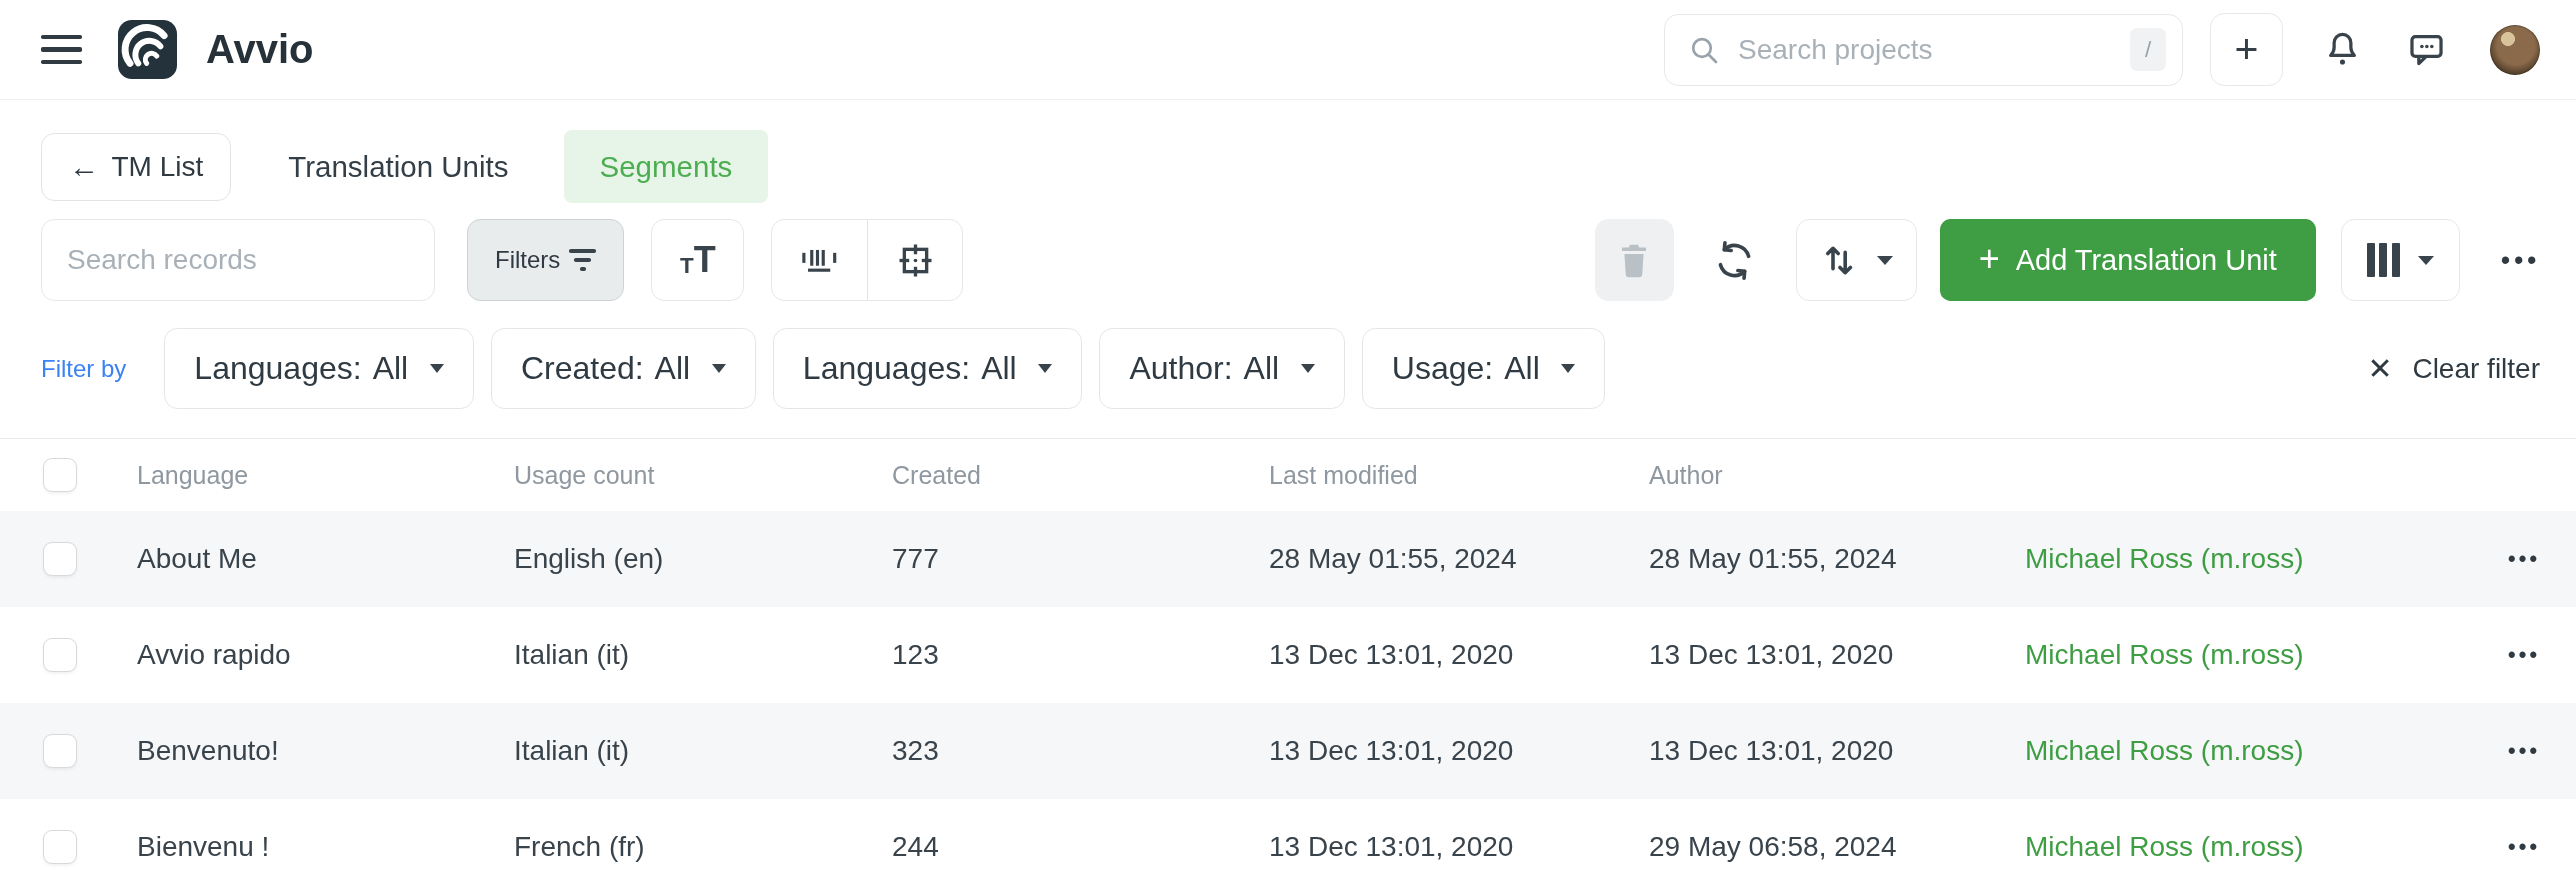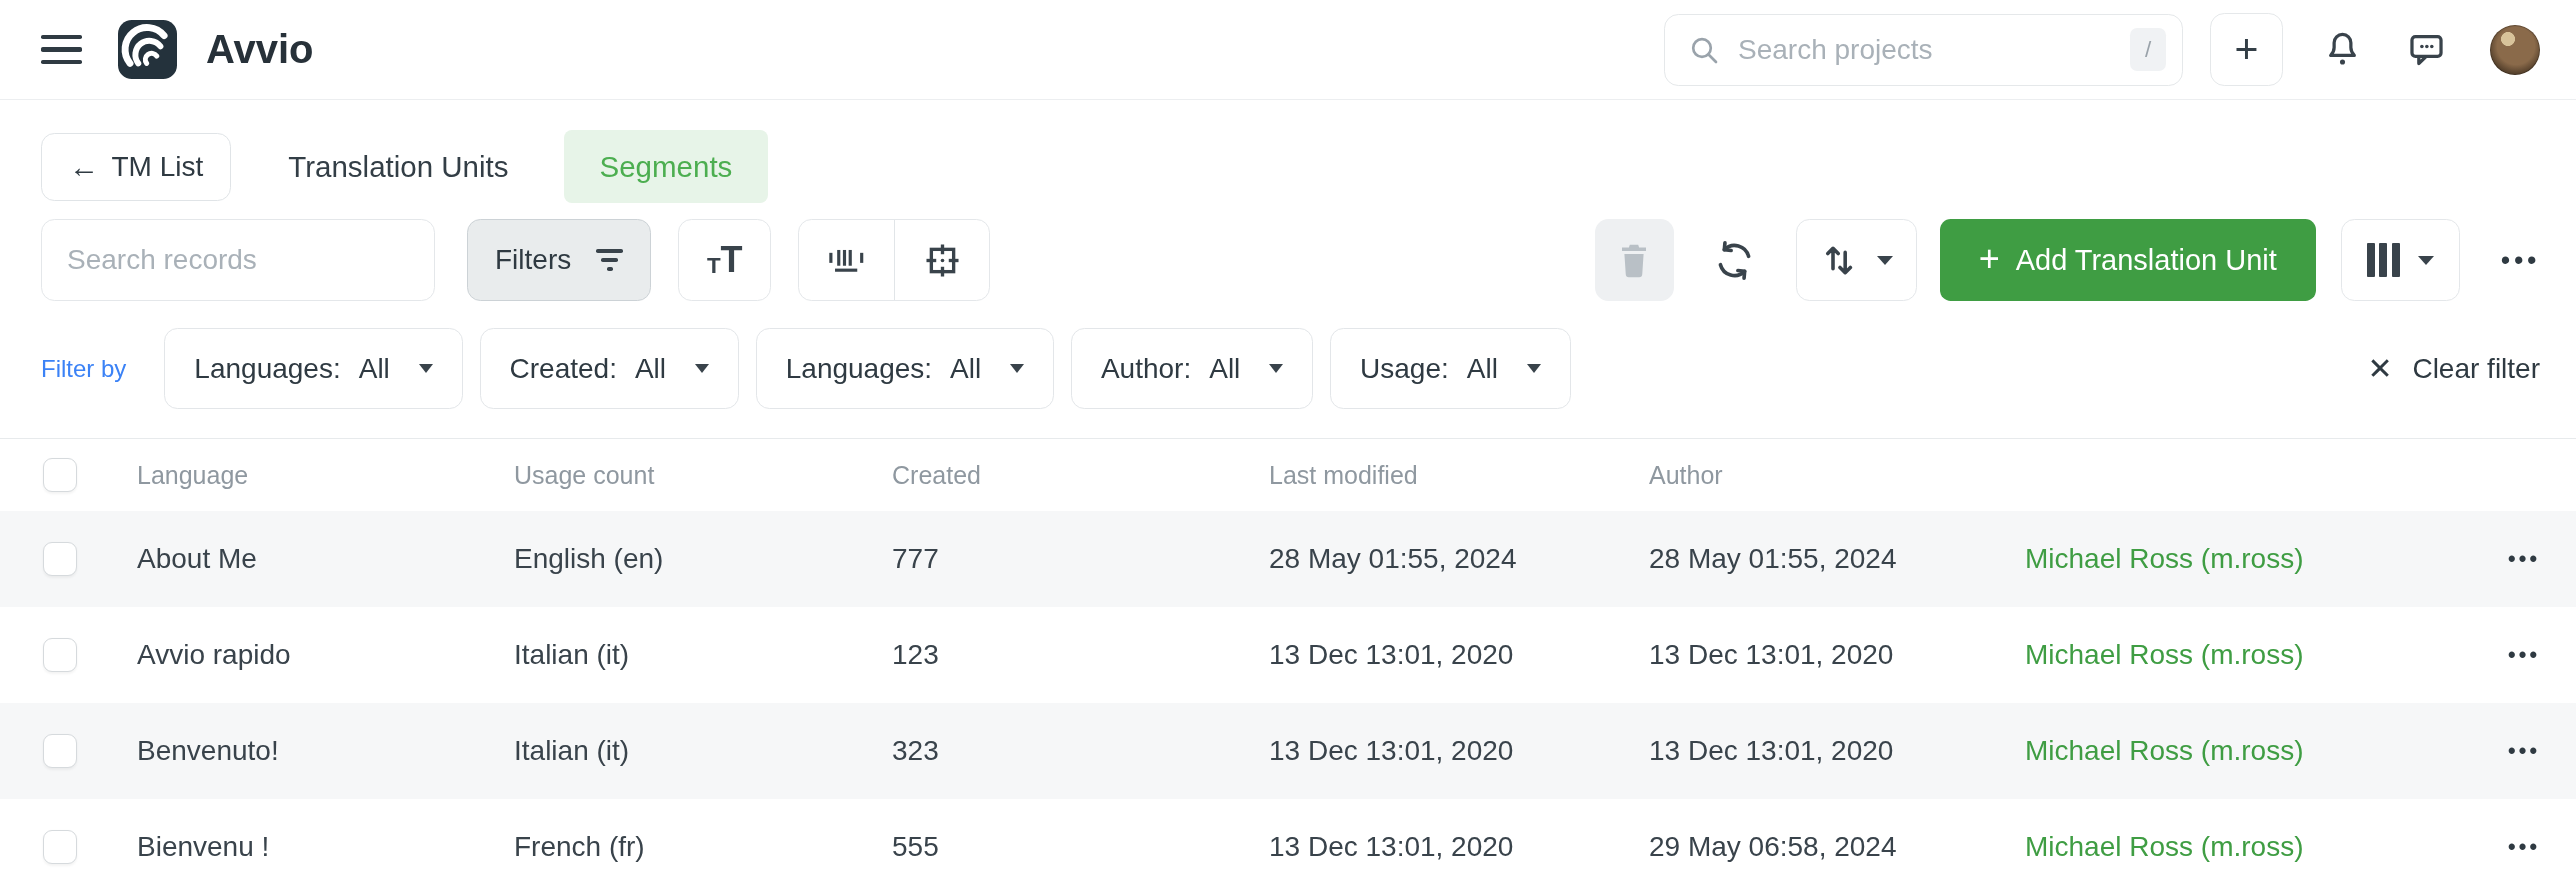--- a/index.html
+++ b/index.html
@@ -32,21 +32,21 @@
   .navrow{ display:flex; align-items:center; padding:30px 41px 0;}
   .back-btn{ height:68px; background:#fff; border:1.8px solid #e0e4e7; border-radius:13.4px; display:flex; align-items:center; padding:0 27px; gap:12.5px; font-size:28px; color:#2f3a42; cursor:pointer; font-family:inherit;}
   .back-arrow{ font-size:30px; line-height:1;}
   .tab-plain{ margin-left:57px; font-size:29.5px; color:#333e46; cursor:pointer;}
   .tab-active{ margin-left:55px; height:73px; display:flex; align-items:center; padding:0 36px; background:#e7f4e8; border-radius:8px; font-size:29.5px; color:#4cae50; cursor:pointer;}
   
   .toolbar{ display:flex; align-items:center; padding:16px 36px 0 41px;}
   .search-records{ width:394px; height:82px; border:1.8px solid #e4e7ea; border-radius:13.4px; display:flex; align-items:center; padding:0 25px; background:#fff;}
   .search-records input{ width:100%; border:none; outline:none; font-size:28px; color:#39434b; font-family:inherit;}
   .search-records input::placeholder{ color:#a9b1b8;}
-  .filters-btn{ margin-left:32px; height:82px; display:flex; align-items:center; gap:25px; padding:0 27px; background:#e9eced; border:1.8px solid #ccd2d6; border-radius:13.4px; font-size:28px; color:#2f3a42; cursor:pointer; font-family:inherit;}
+  .filters-btn{ margin-left:32px; height:82px; display:flex; align-items:center; gap:9px; padding:0 27px; background:#e9eced; border:1.8px solid #ccd2d6; border-radius:13.4px; font-size:24px; color:#2f3a42; cursor:pointer; font-family:inherit;}
   .filter-glyph{ display:flex; flex-direction:column; align-items:center; gap:5.4px;}
   .filter-glyph i{ display:block; height:3.6px; background:#39434b; border-radius:1.8px;}
   .filter-glyph i:nth-child(1){ width:27px;}
   .filter-glyph i:nth-child(2){ width:17px;}
   .filter-glyph i:nth-child(3){ width:6.3px;}
   .sq-btn{ margin-left:27px; width:93px; height:82px; background:#fff; border:1.8px solid #e4e7ea; border-radius:13.4px; display:flex; align-items:center; justify-content:center; cursor:pointer;}
   .tt{ display:flex; align-items:flex-end; color:#39434b; font-weight:700; line-height:1;}
   .tt .tt-s{ font-size:22.4px; margin-bottom:0.9px;}
   .tt .tt-b{ font-size:36px;}
   .seg-group{ margin-left:27px; height:82px; border:1.8px solid #e4e7ea; border-radius:13.4px; display:flex; background:#fff; overflow:hidden;}
@@ -59,21 +59,21 @@
   .caret{ width:0; height:0; border-left:8px solid transparent; border-right:8px solid transparent; border-top:9.8px solid #39434b;}
   .add-btn{ margin-left:23px; height:82px; padding:0 39px; background:#3f9d43; border:none; border-radius:10.7px; display:flex; align-items:center; gap:16px; color:#fff; font-size:29px; cursor:pointer; font-family:inherit;}
   .add-plus{ font-size:36px; font-weight:300; line-height:1; margin-top:-2.7px;}
   .cols-btn{ margin-left:25px; height:82px; padding:0 25px; background:#fff; border:1.8px solid #e4e7ea; border-radius:13.4px; display:flex; align-items:center; gap:18px; cursor:pointer;}
   .cols-glyph{ display:flex; gap:4.5px;}
   .cols-glyph i{ width:8px; height:34px; background:#39434b; border-radius:0.9px;}
   .more-btn{ margin-left:41px; font-size:27px; letter-spacing:3.6px; color:#2f3a42; background:none; border:none; cursor:pointer; font-family:inherit;}
   
   .filterrow{ display:flex; align-items:center; padding:27px 36px 0 41px; gap:17px;}
   .filterby{ font-size:24px; color:#3b82f6; margin-right:21px;}
-  .fpill{ height:81px; background:#fff; border:1.8px solid #e3e6e9; border-radius:13.4px; display:flex; align-items:center; padding:0 29px; gap:18px; font-size:28px; color:#2f3a42; cursor:pointer; font-family:inherit;}
+  .fpill{ height:81px; background:#fff; border:1.8px solid #e3e6e9; border-radius:13.4px; display:flex; align-items:center; padding:0 29px; gap:11px; font-size:32px; color:#2f3a42; cursor:pointer; font-family:inherit;}
   .fpill .caret{ margin-left:10.7px; border-left-width:7.2px; border-right-width:7.2px; border-top-width:9px;}
   .clear-filter{ margin-left:auto; display:flex; align-items:center; gap:19.7px; font-size:28px; color:#2f3a42; background:none; border:none; cursor:pointer; font-family:inherit;}
   .clear-x{ font-size:30px; line-height:1;}
   
   .table{ margin-top:29px; border-top:1.8px solid #e7eaec;}
   .tr{ display:grid; grid-template-columns:94px 377px 378px 377px 380px 376px 1fr 81px; align-items:center; padding:0 36px 0 43px;}
   .thead{ height:72px; font-size:25px; color:#8f98a0;}
   .th-seg{ color:#39434b; display:flex; align-items:center; gap:9px; cursor:pointer;}
   .sort-ind{ font-size:27px; color:#39434b;}
   .checkbox{ width:34px; height:34px; background:#fff; border:1.8px solid #d6dadd; border-radius:9px; box-shadow:0 1.8px 2.7px rgba(0,0,0,.05); cursor:pointer;}
@@ -301,21 +301,21 @@
     <div>13 Dec 13:01, 2020</div>
     <div class="cell-author">Michael Ross (m.ross)</div>
     <button class="row-more">•••</button>
   </div>
         <div class="tr row">
     <div>
             <div class="checkbox"></div>
           </div>
     <div>Bienvenu !</div>
     <div>French (fr)</div>
-    <div>555</div>
+    <div>244</div>
     <div>13 Dec 13:01, 2020</div>
     <div>29 May 06:58, 2024</div>
     <div class="cell-author">Michael Ross (m.ross)</div>
     <button class="row-more">•••</button>
   </div>
       </div>
   </section>
 
 </div>
 

